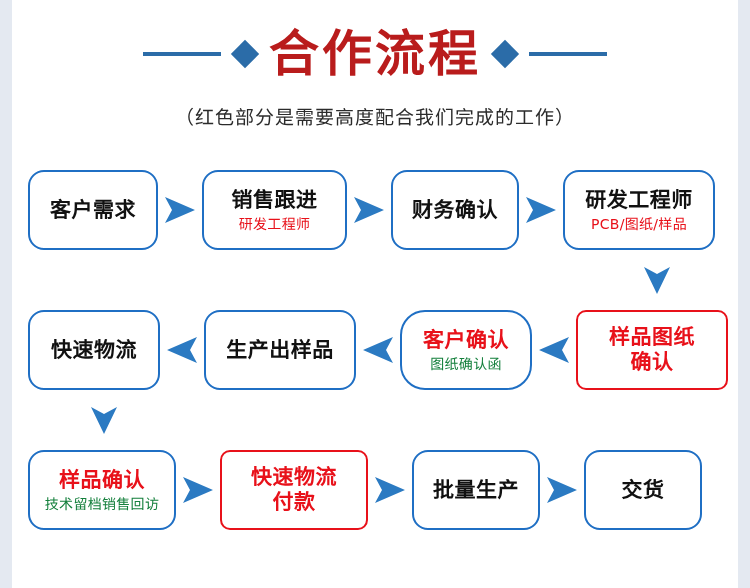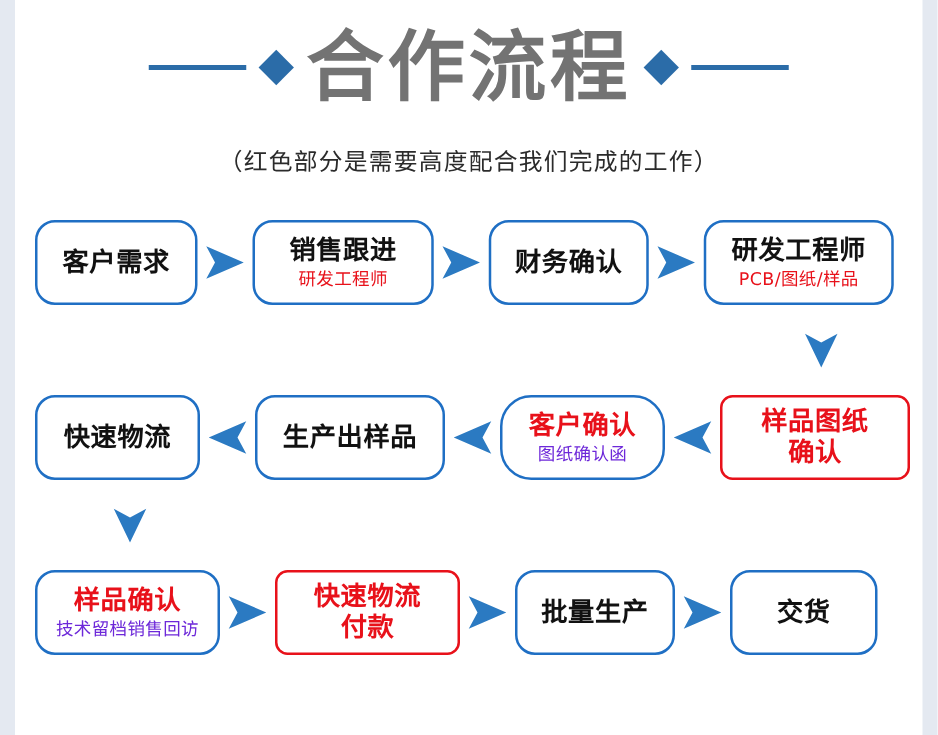--- a/index.html
+++ b/index.html
@@ -53,29 +53,29 @@
   }
   .diamond {
     width: 20px;
     height: 20px;
     background: #2b6ca8;
     transform: rotate(45deg);
     flex: 0 0 auto;
   }
   .title-text {
     font-family: "DejaVu Sans", "Liberation Sans", sans-serif;
-    font-size: 62px;
+    font-size: 50px;
     font-weight: bold;
-    color: #737373;
+    color: #b91c1c;
     letter-spacing: 3px;
     line-height: 1;
     white-space: nowrap;
   }
   .subtitle {
-    margin-top: 24px;
+    margin-top: 12px;
     font-family: "DejaVu Sans", "Liberation Sans", sans-serif;
     font-size: 19px;
     color: #2b2b2b;
     letter-spacing: 1px;
     white-space: nowrap;
   }
 
   
   .flow {
     position: absolute;
@@ -92,21 +92,21 @@
   }
   .row.r1 { justify-content: flex-start; }
   .row.r2 { justify-content: flex-start; }
   .row.r3 { justify-content: flex-start; }
   .row-gap { height: 40px; position: relative; }
 
   .node {
     border: 2.5px solid #1f6fc4;
     border-radius: 16px;
     background: #ffffff;
-    height: 68px;
+    height: 80px;
     box-sizing: border-box;
     display: flex;
     flex-direction: column;
     align-items: center;
     justify-content: center;
     text-align: center;
     padding: 0 6px;
     flex: 0 0 auto;
   }
   .node.red { border-color: #e8111a; border-radius: 10px; }
@@ -117,21 +117,21 @@
     font-weight: bold;
     color: #111111;
     line-height: 1.18;
     white-space: pre-line;
     letter-spacing: 0.5px;
   }
   .node .main.red { color: #e8111a; }
   .node .sub {
     font-family: "DejaVu Sans", "Liberation Sans", sans-serif;
     font-size: 14px;
-    color: #6d28d9;
+    color: #15803d;
     margin-top: 4px;
     line-height: 1.1;
     letter-spacing: 0.3px;
     white-space: nowrap;
   }
   .node .sub.red { color: #e8111a; }
 
   
   .arrow {
     flex: 0 0 auto;

